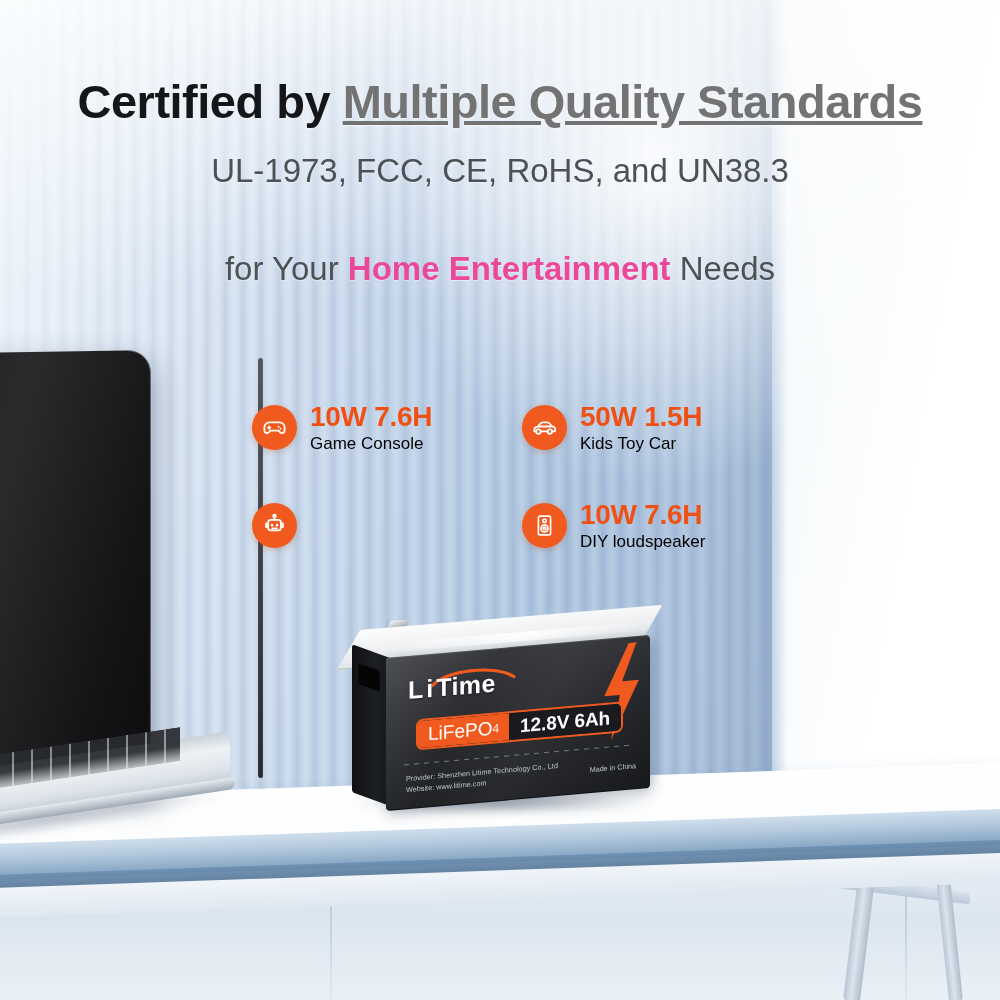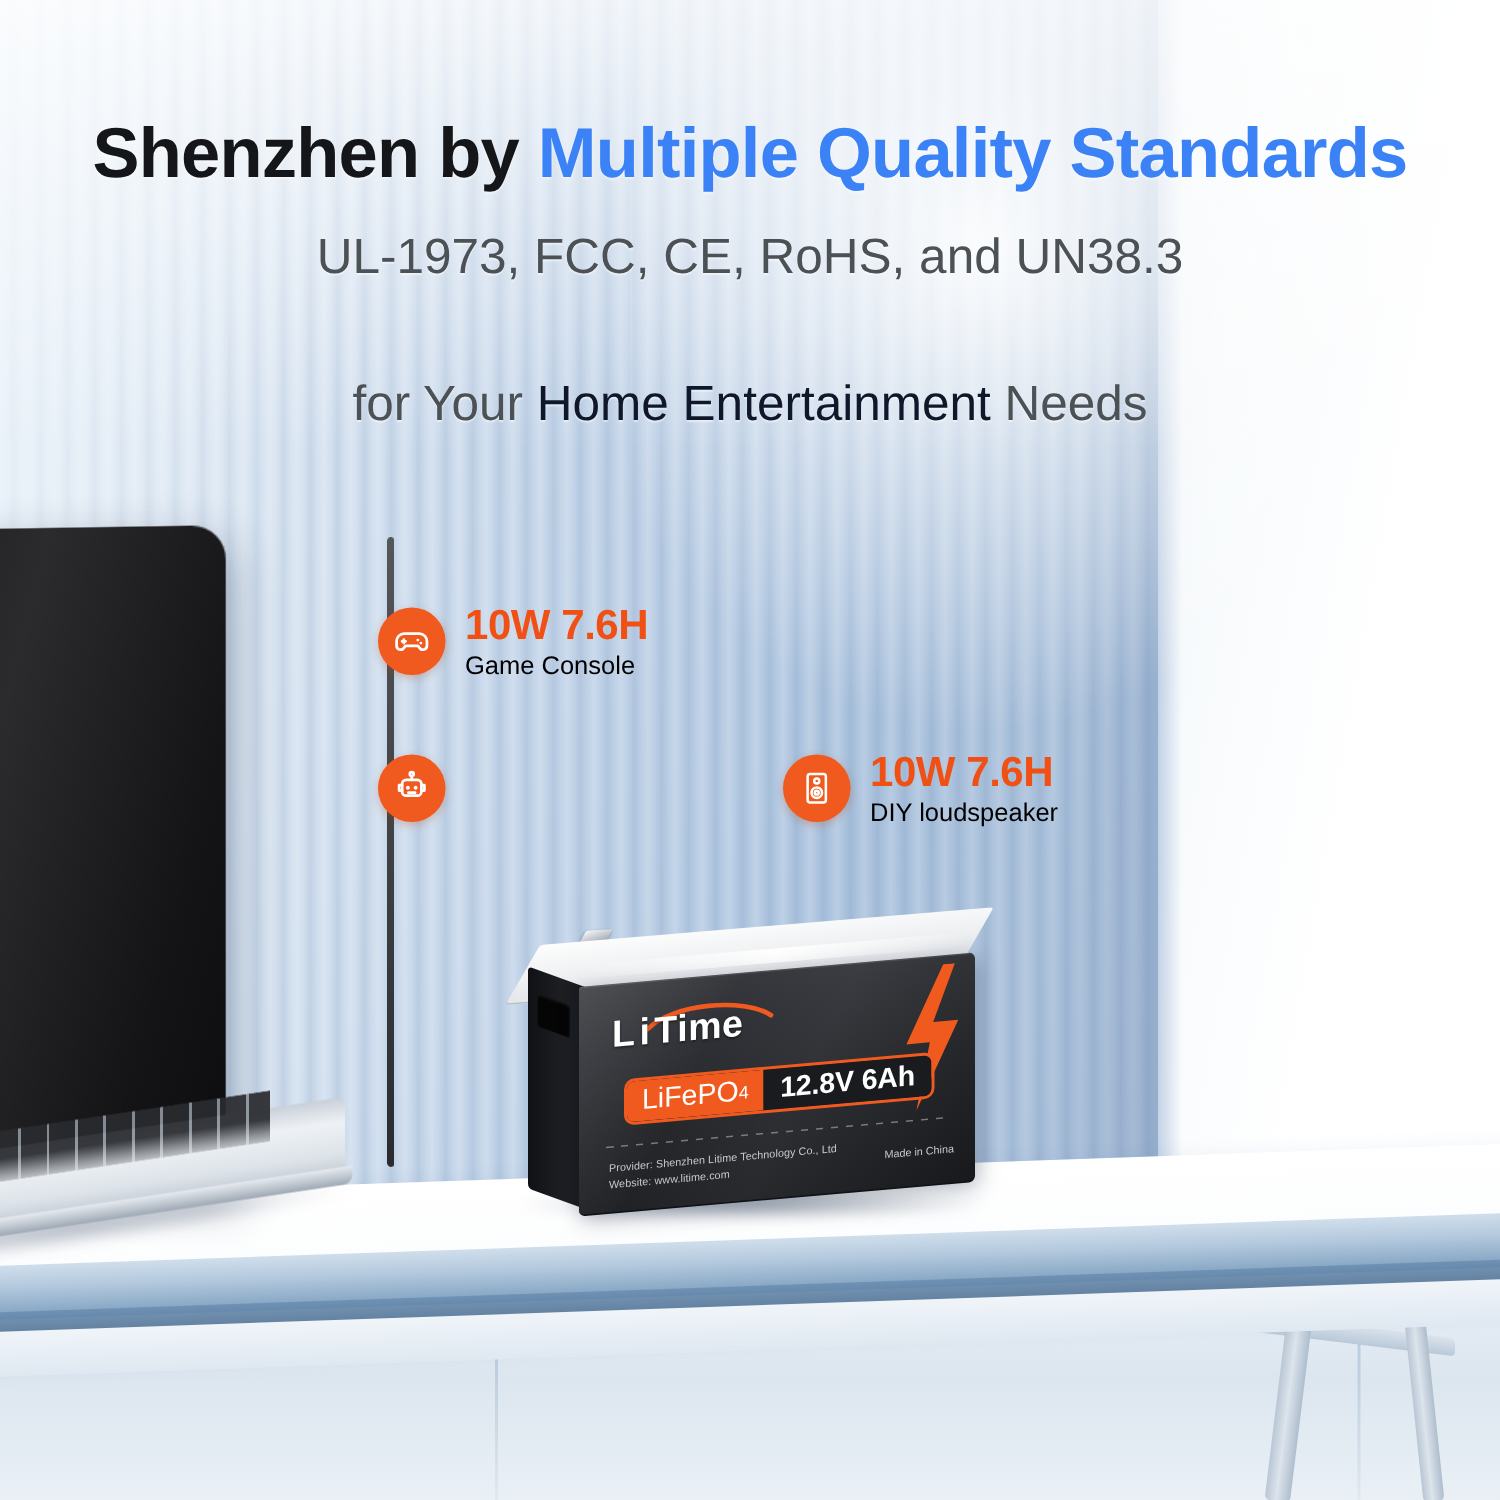--- a/index.html
+++ b/index.html
@@ -141,32 +141,32 @@
   
   .headline {
     position:absolute; left:0; top:74px; width:1000px;
     text-align:center;
     font-size:47px; font-weight:700; letter-spacing:-0.5px;
     color:#14161a;
     font-family:"Liberation Sans", sans-serif;
     text-shadow:0 1px 2px rgba(255,255,255,.55);
     white-space:nowrap;
   }
-  .headline .hl-accent { color:#3b82f6; }
+  .headline .hl-accent { color:#737373;text-decoration:underline; }
 
   .subline {
     position:absolute; left:0; width:1000px; text-align:center;
     font-size:33px; color:#4c5156; font-weight:400;
     text-shadow:0 1px 1px rgba(255,255,255,.5);
     white-space:nowrap;
   }
   .sub1 { top:152px; }
   .sub2 { top:201px; }
   .sub3 { top:250px; }
-  .sub3 .sub-accent { color:#0f172a; font-weight:400; }
+  .sub3 .sub-accent { color:#ec4899; font-weight:700; }
 
   
   .features {
     position:absolute; left:252px; top:358px; width:540px;margin-top:44px;
   }
   .feat-row { display:flex; }
   .feat-row + .feat-row { margin-top:46px; }
   .feat { display:flex; align-items:center; width:270px; }
   .feat-icon {
     width:45px; height:45px; border-radius:50%;
@@ -318,21 +318,21 @@
     <div class="laptop">
       <div class="laptop-shadow"></div>
       <div class="lid"></div>
       <div class="lid-edge"></div>
       <div class="keyboard-deck"></div>
       <div class="keys"></div>
       <div class="deck-lip"></div>
     </div>
   </div>
 
-  <div class="headline"><span>Shenzhen by </span><span class="hl-accent">Multiple Quality Standards</span></div>
+  <div class="headline"><span>Certified by </span><span class="hl-accent">Multiple Quality Standards</span></div>
 
   <div class="subline sub1">UL-1973, FCC, CE, RoHS, and UN38.3</div>
   <div class="subline sub3"><span>for Your </span><span class="sub-accent">Home Entertainment</span><span> Needs</span></div>
 
   <div class="features">
 
     <div class="feat-row">
 
       <div class="feat">
         <div class="feat-icon">
@@ -342,20 +342,36 @@
             <circle cx="15.6" cy="11.3" r=".85" fill="#fff" stroke="none"></circle>
             <circle cx="17.4" cy="13.1" r=".85" fill="#fff" stroke="none"></circle>
           </svg>
         </div>
         <div class="feat-txt">
           <div class="feat-val">10W 7.6H</div>
           <div class="feat-lbl">Game Console</div>
         </div>
       </div>
 
+      <div class="feat">
+        <div class="feat-icon">
+          <svg viewBox="0 0 24 24" fill="none" stroke="#ffffff" stroke-width="1.6" stroke-linecap="round" stroke-linejoin="round">
+            <path d="M3 15.4v-1.9a2 2 0 0 1 1.5-1.94l1.6-.42 2.1-2.5A3 3 0 0 1 10.5 7.5h3.9a3 3 0 0 1 2.35 1.13l1.9 2.4 1.6.5A1.6 1.6 0 0 1 21.4 13v2.4h-2.1"></path>
+            <path d="M8.6 15.4h6.1"></path>
+            <path d="M3 15.4h1.6"></path>
+            <circle cx="6.6" cy="15.6" r="2"></circle>
+            <circle cx="16.8" cy="15.6" r="2"></circle>
+            <path d="M6.6 11.1h11.1"></path>
+          </svg>
+        </div>
+        <div class="feat-txt">
+          <div class="feat-val">50W 1.5H</div>
+          <div class="feat-lbl">Kids Toy Car</div>
+        </div>
+      </div>
     </div>
 
     <div class="feat-row">
 
       <div class="feat">
         <div class="feat-icon">
           <svg viewBox="0 0 24 24" fill="none" stroke="#ffffff" stroke-width="1.6" stroke-linecap="round" stroke-linejoin="round">
             <circle cx="12" cy="3.6" r="1.15"></circle>
             <path d="M12 4.75V7"></path>
             <rect x="6.3" y="7" width="11.4" height="9.4" rx="2.4"></rect>

